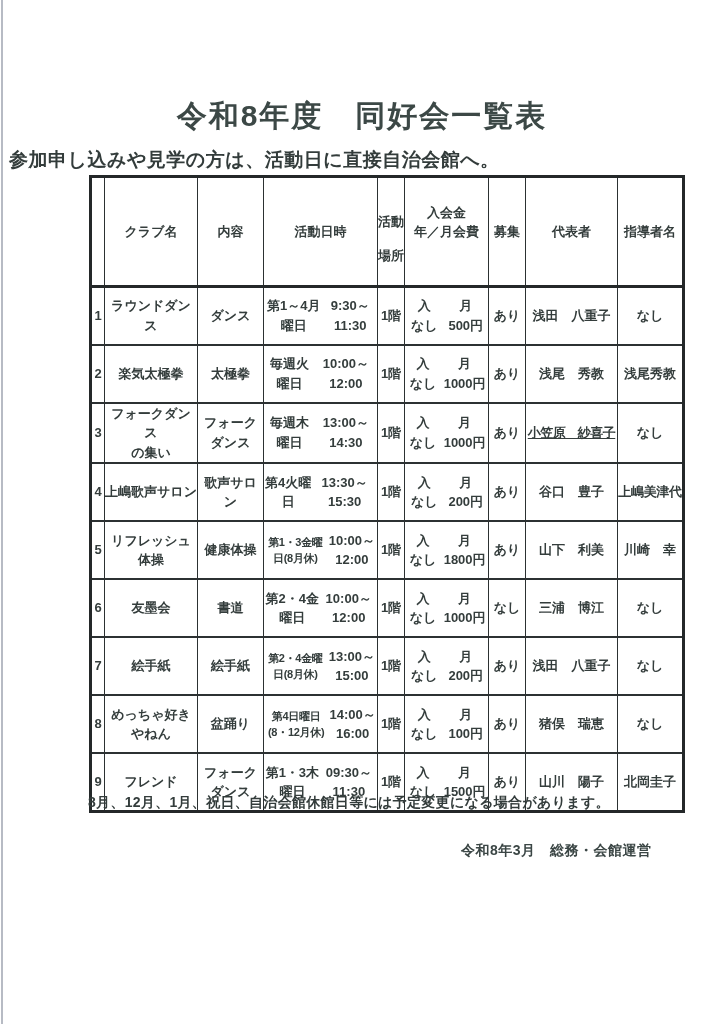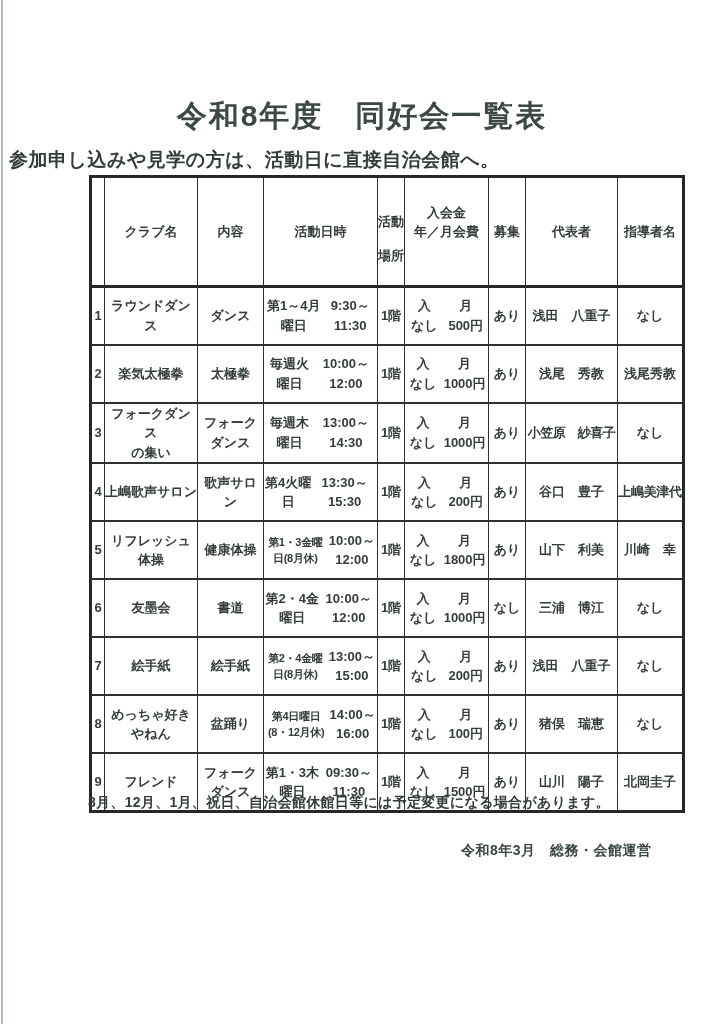--- a/index.html
+++ b/index.html
@@ -55,21 +55,21 @@
     justify-content: space-evenly; align-items: center;
   }
   .two-line-hdr {
     height: 57px;
     display: flex; flex-direction: column;
     justify-content: flex-start; align-items: center;
   }
   .stack-tight { line-height: 1.3; }
   .c-num { font-size: 11px; }
   .sm { font-size: 11px; letter-spacing: -0.3px; }
-  .rep-sm { font-size: 12px; letter-spacing: -0.5px; }
+  .rep-sm { font-size: 12px; letter-spacing: -0.5px; text-decoration: underline; }
   .footnote {
     position: absolute; left: 88px; top: 794px;
     font-size: 14px; font-weight: bold; color: #333c3b;
     letter-spacing: 0.3px;
   }
   .credit {
     position: absolute; left: 461px; top: 842px;
     font-size: 14px; font-weight: bold; color: #3b4645;
     letter-spacing: 0.5px;
   }

